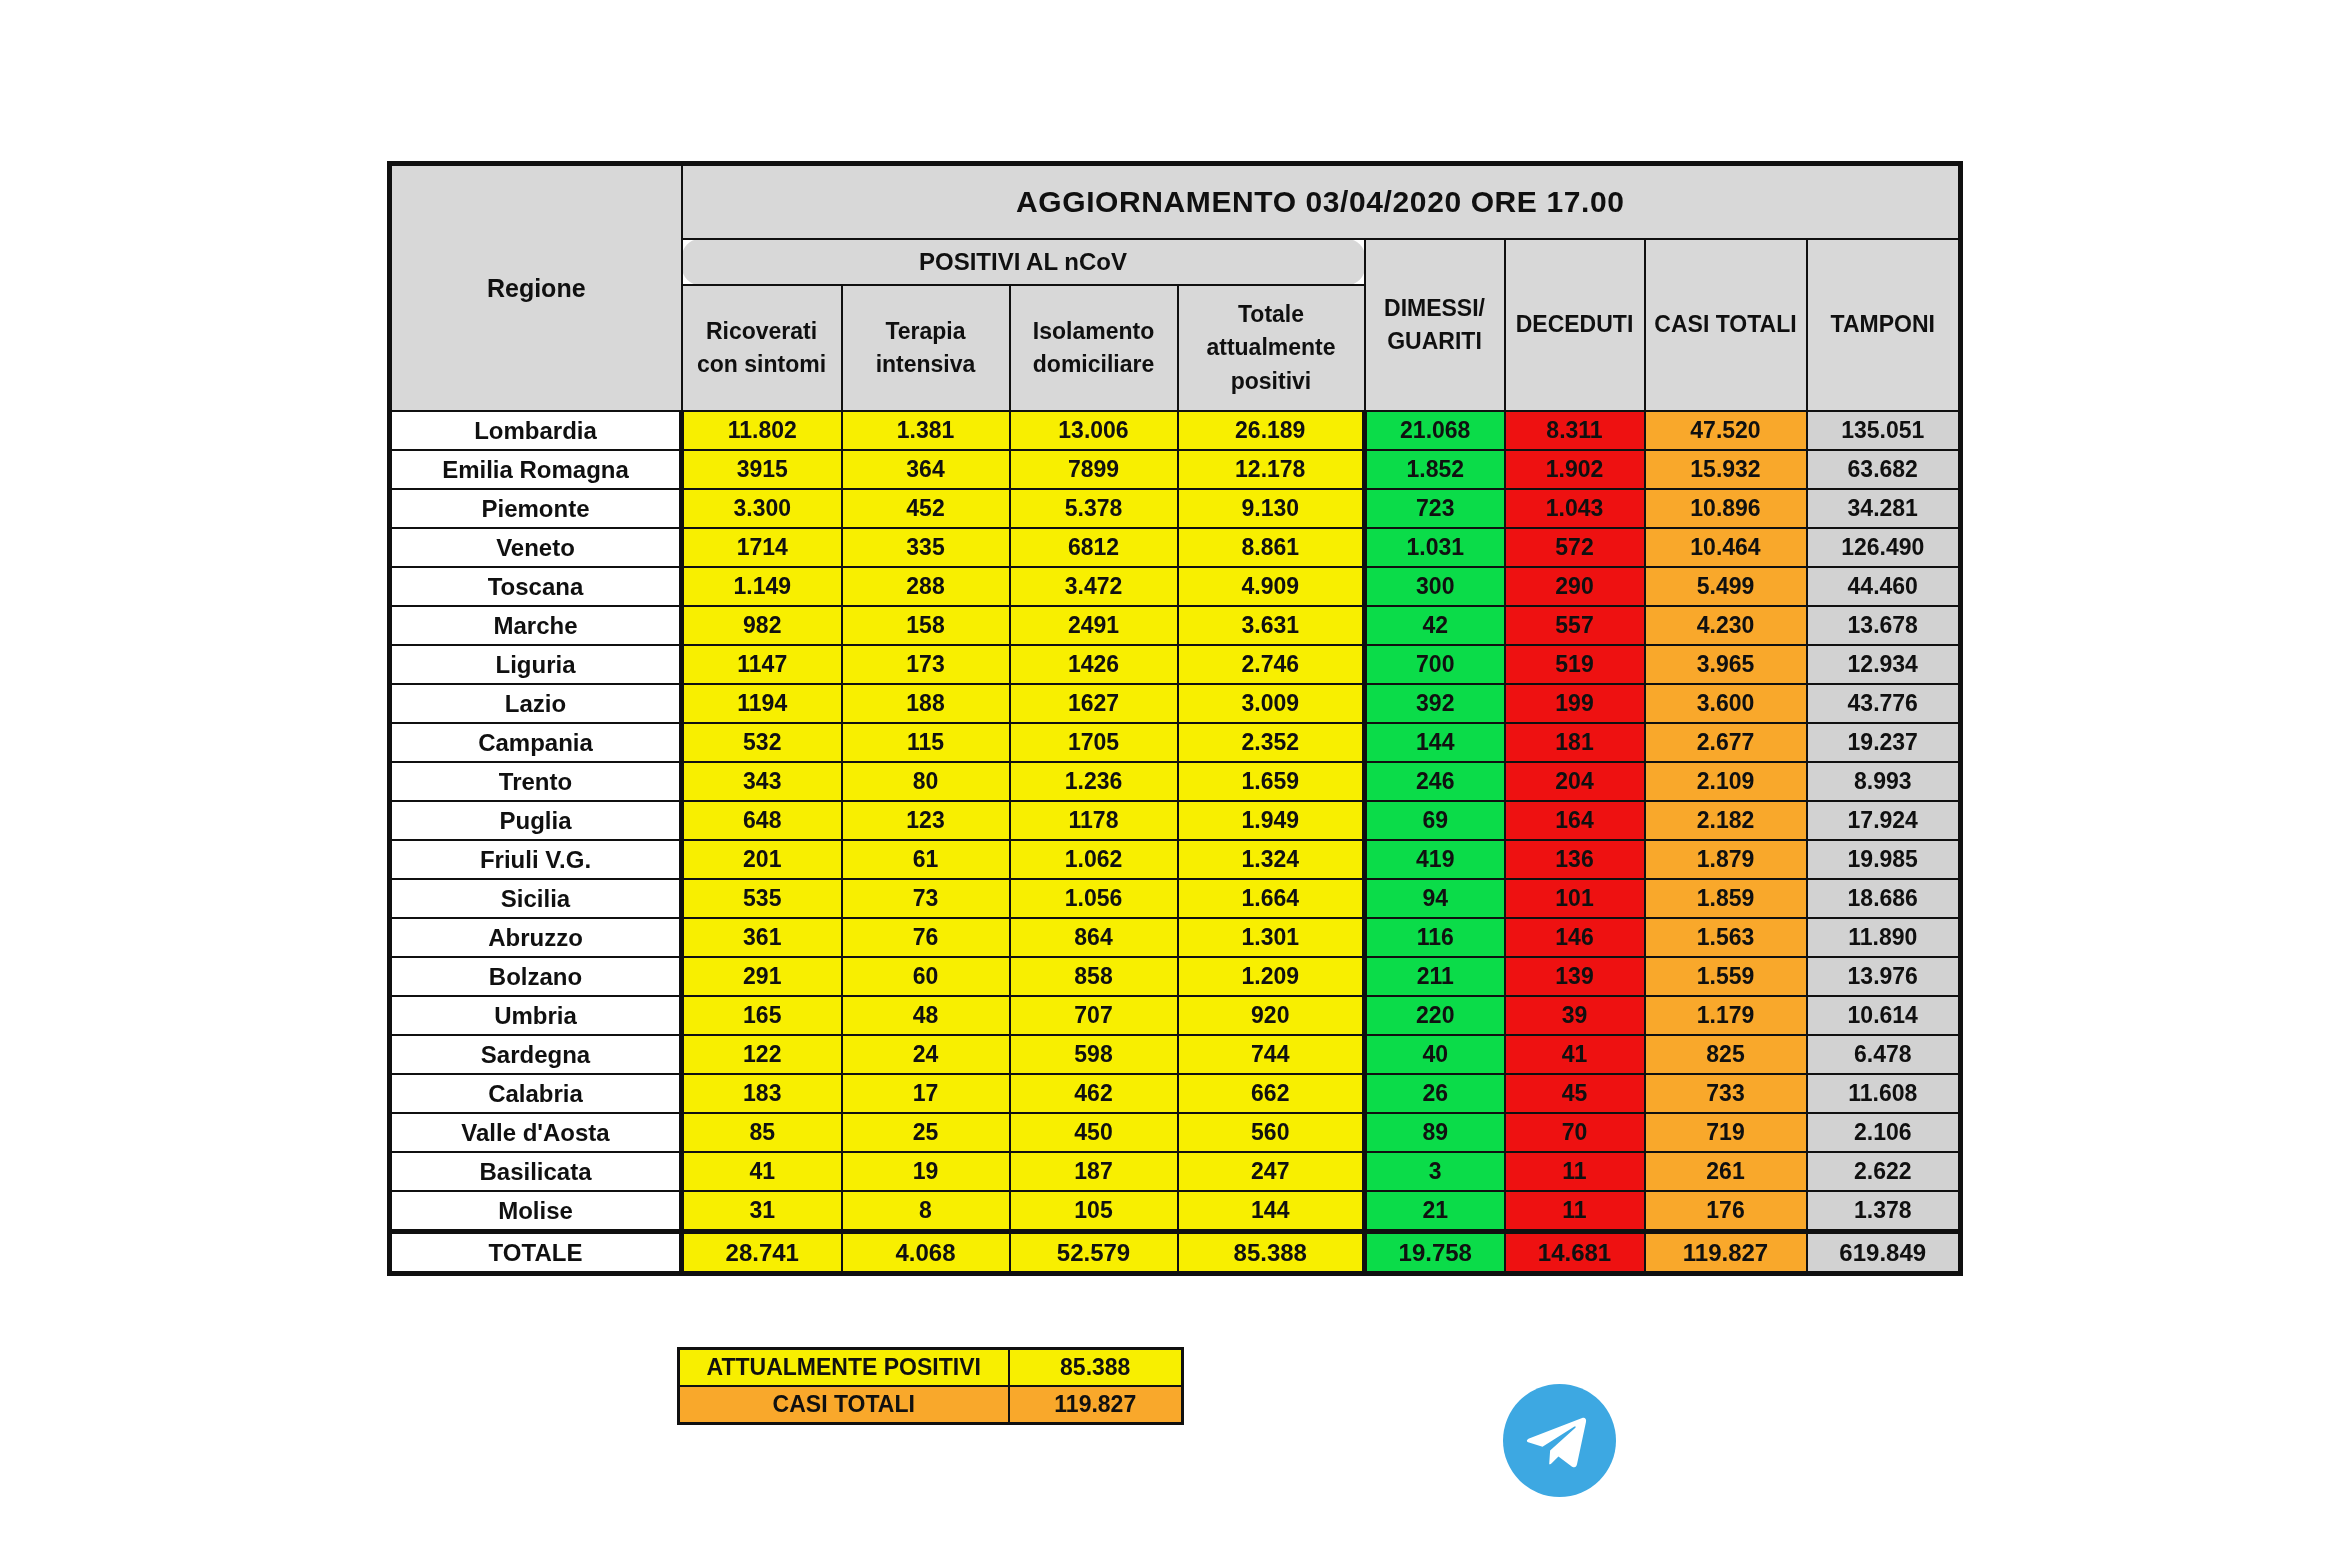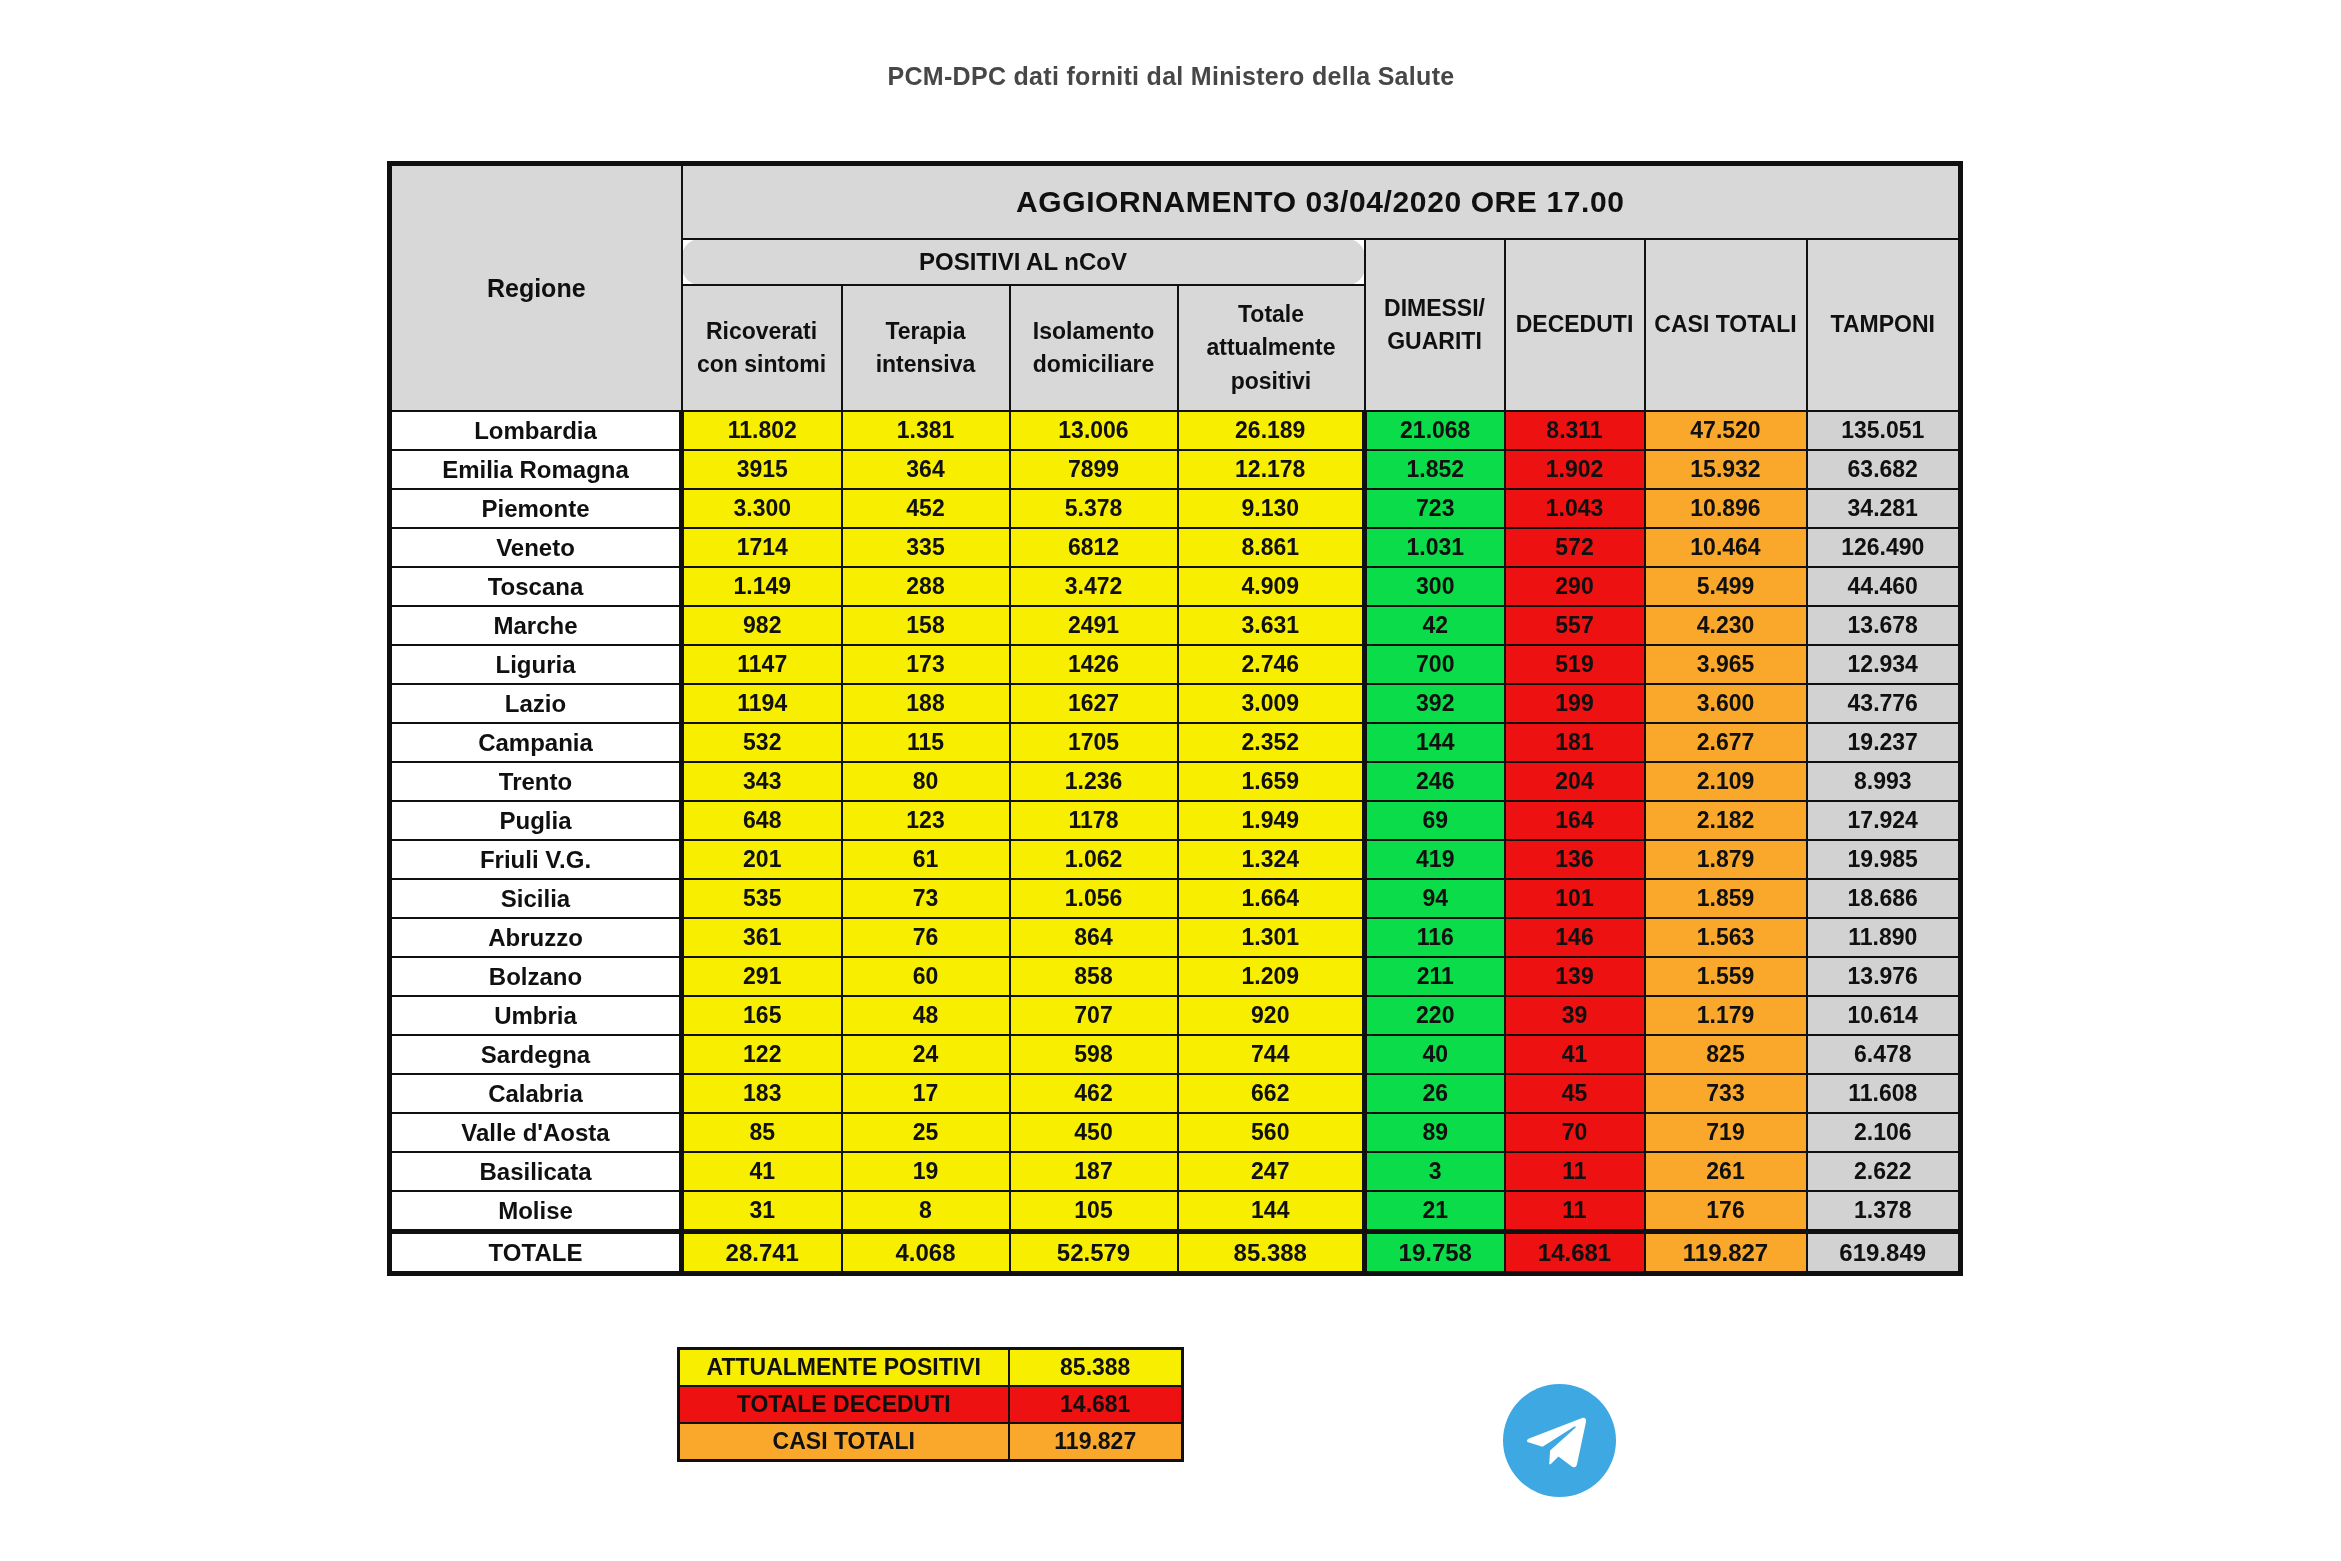--- a/index.html
+++ b/index.html
@@ -163,21 +163,20 @@
     font-size: 46px;
     font-weight: 700;
     letter-spacing: -0.6px;
   }
 </style>
 </head>
 <body>
 
 <div class="page">
 
-  <div class="page-title">PCM-DPC dati forniti dal Ministero della Salute</div>
 
   <table id="main-table">
     <colgroup>
       <col style="width:292px">
       <col style="width:160px">
       <col style="width:168px">
       <col style="width:168px">
       <col style="width:187px">
       <col style="width:140px">
       <col style="width:140px">
@@ -458,24 +457,20 @@
   <table id="summary-table">
     <colgroup>
       <col style="width:330px">
       <col style="width:174px">
     </colgroup>
     <tbody>
         <tr class="bg-yellow">
           <td>ATTUALMENTE POSITIVI</td>
           <td>85.388</td>
         </tr>
-        <tr class="bg-red">
-          <td>TOTALE DECEDUTI</td>
-          <td>14.681</td>
-        </tr>
         <tr class="bg-orange">
           <td>CASI TOTALI</td>
           <td>119.827</td>
         </tr>
       </tbody>
   </table>
 
   <div class="tg-circle">
     <svg viewBox="0 0 24 24">
       <path fill="#ffffff" d="M20.665 3.717l-17.73 6.837c-1.21.486-1.203 1.161-.222 1.462l4.552 1.42 10.532-6.645c.498-.303.953-.14.579.192l-8.533 7.701h-.002l.002.001-.314 4.692c.46 0 .663-.211.921-.46l2.211-2.15 4.599 3.397c.848.467 1.457.227 1.668-.787l3.019-14.228c.309-1.239-.473-1.8-1.282-1.432z"></path>

